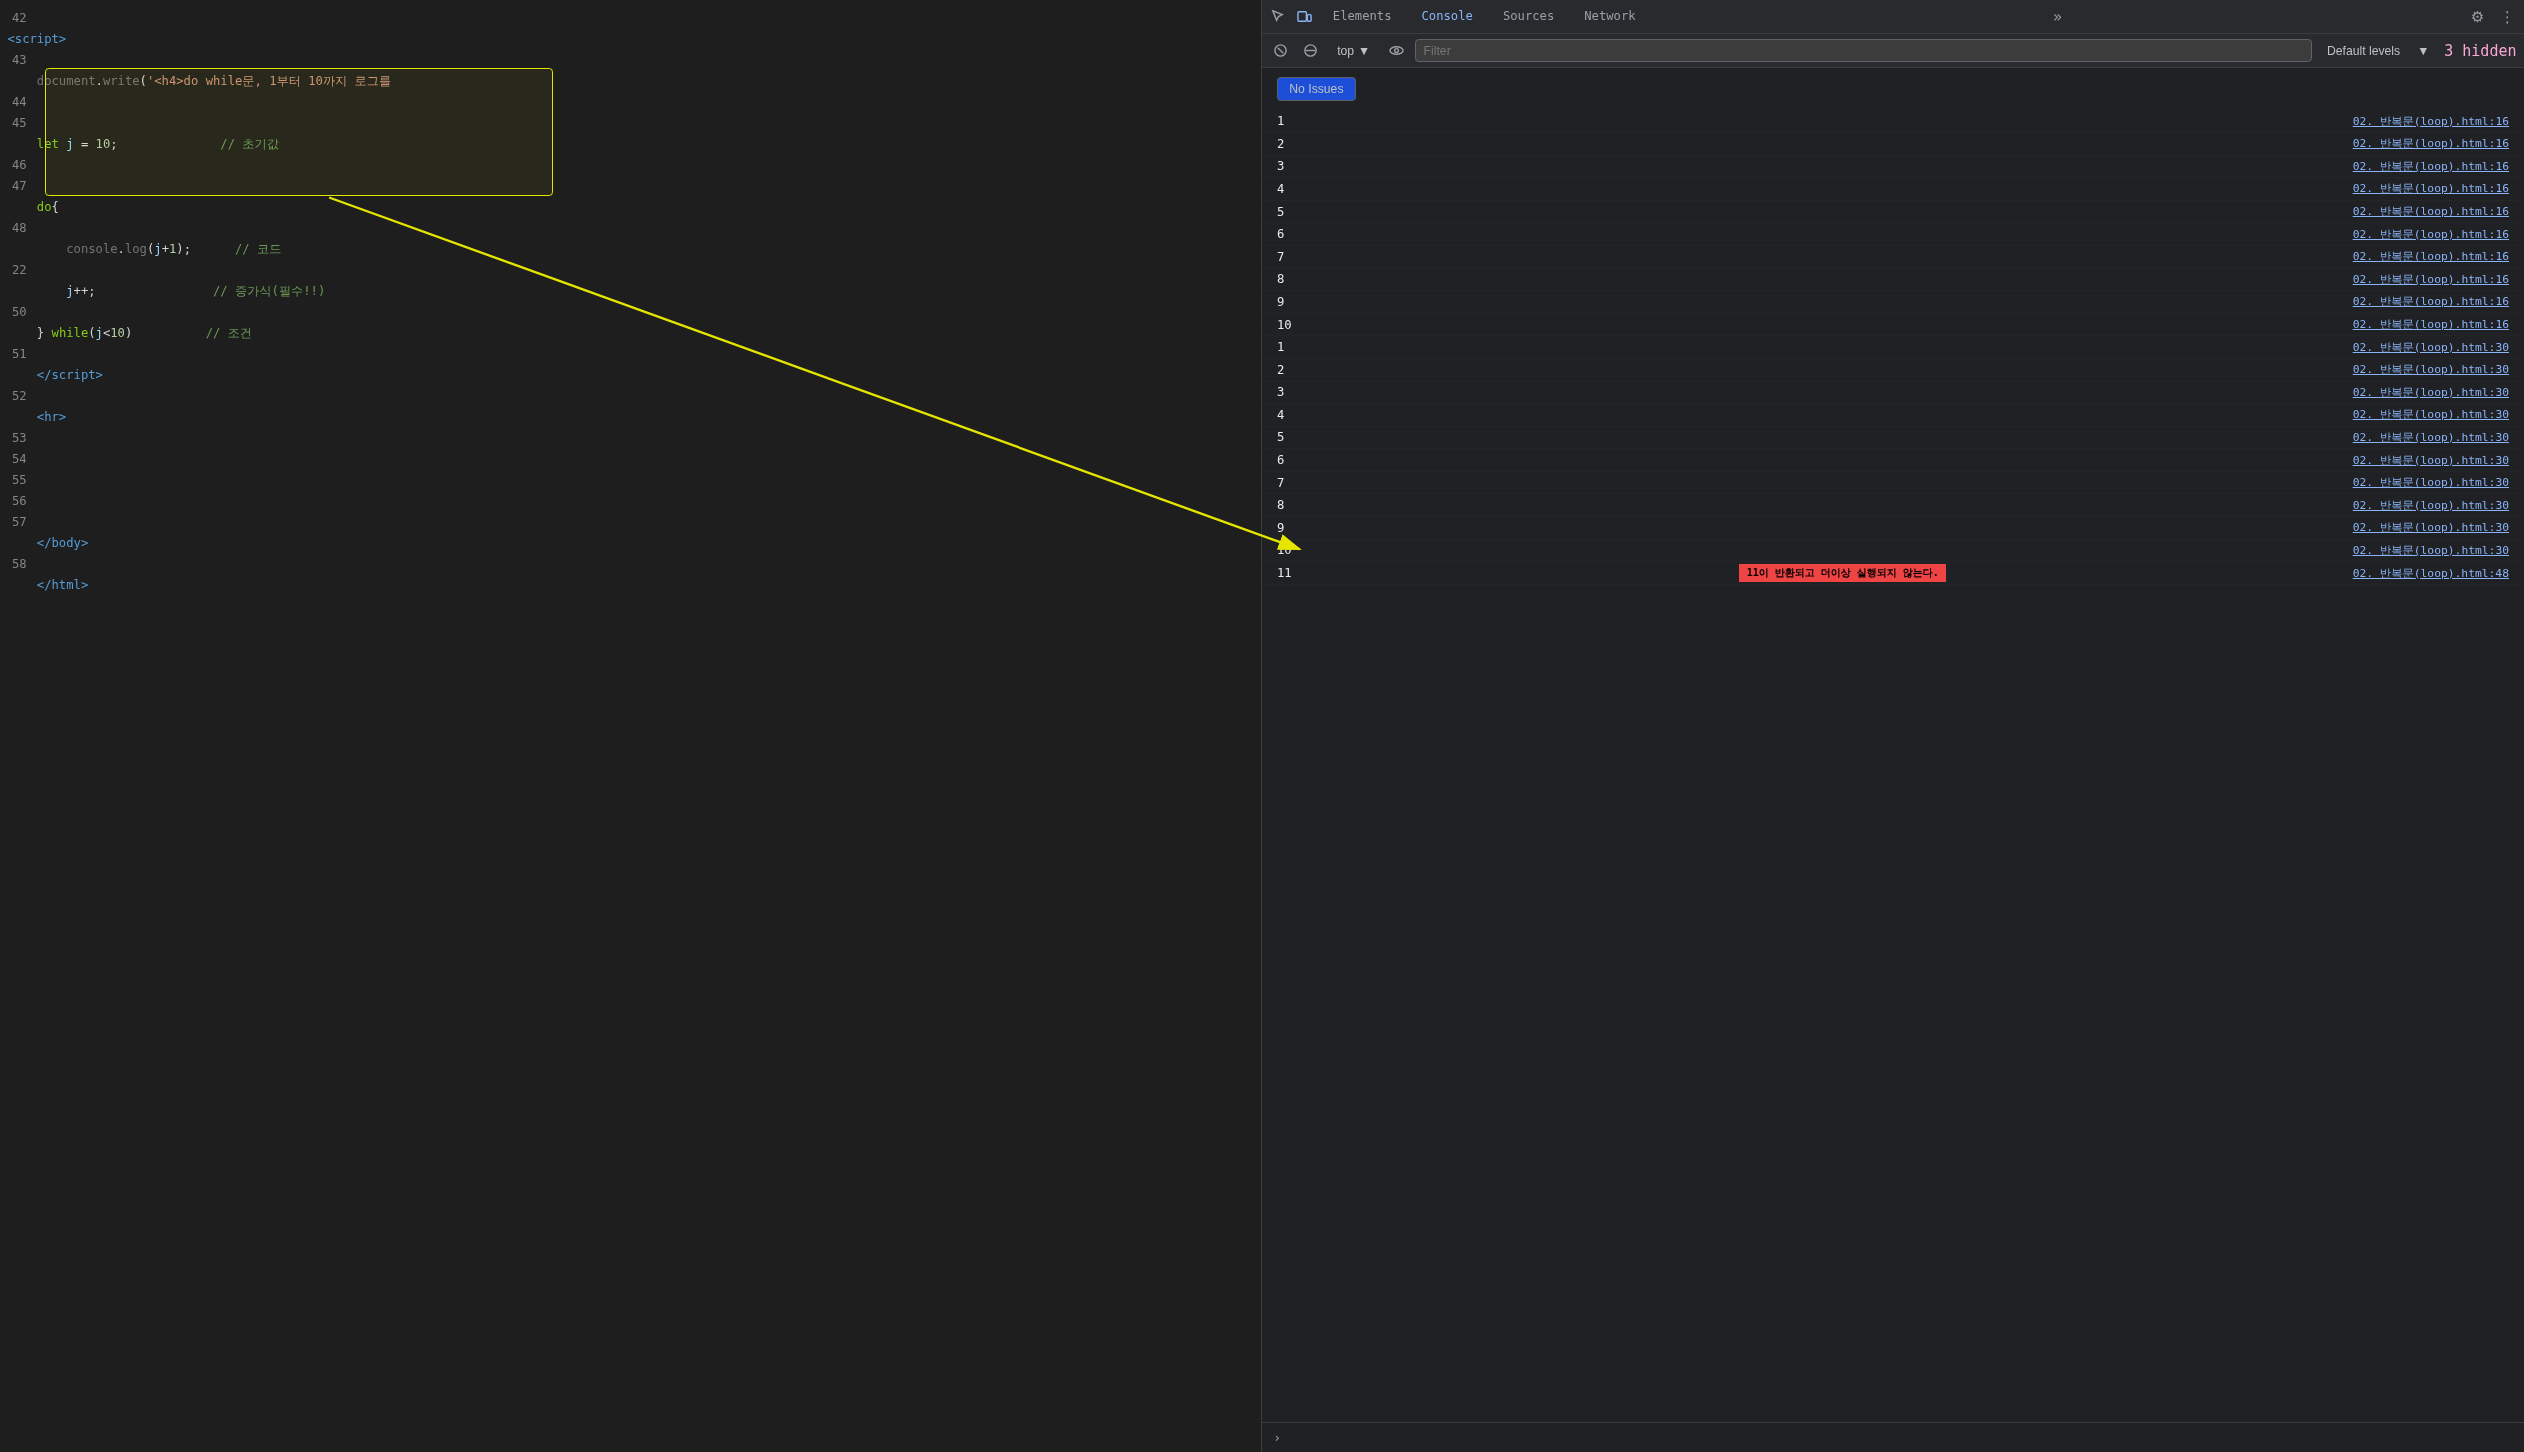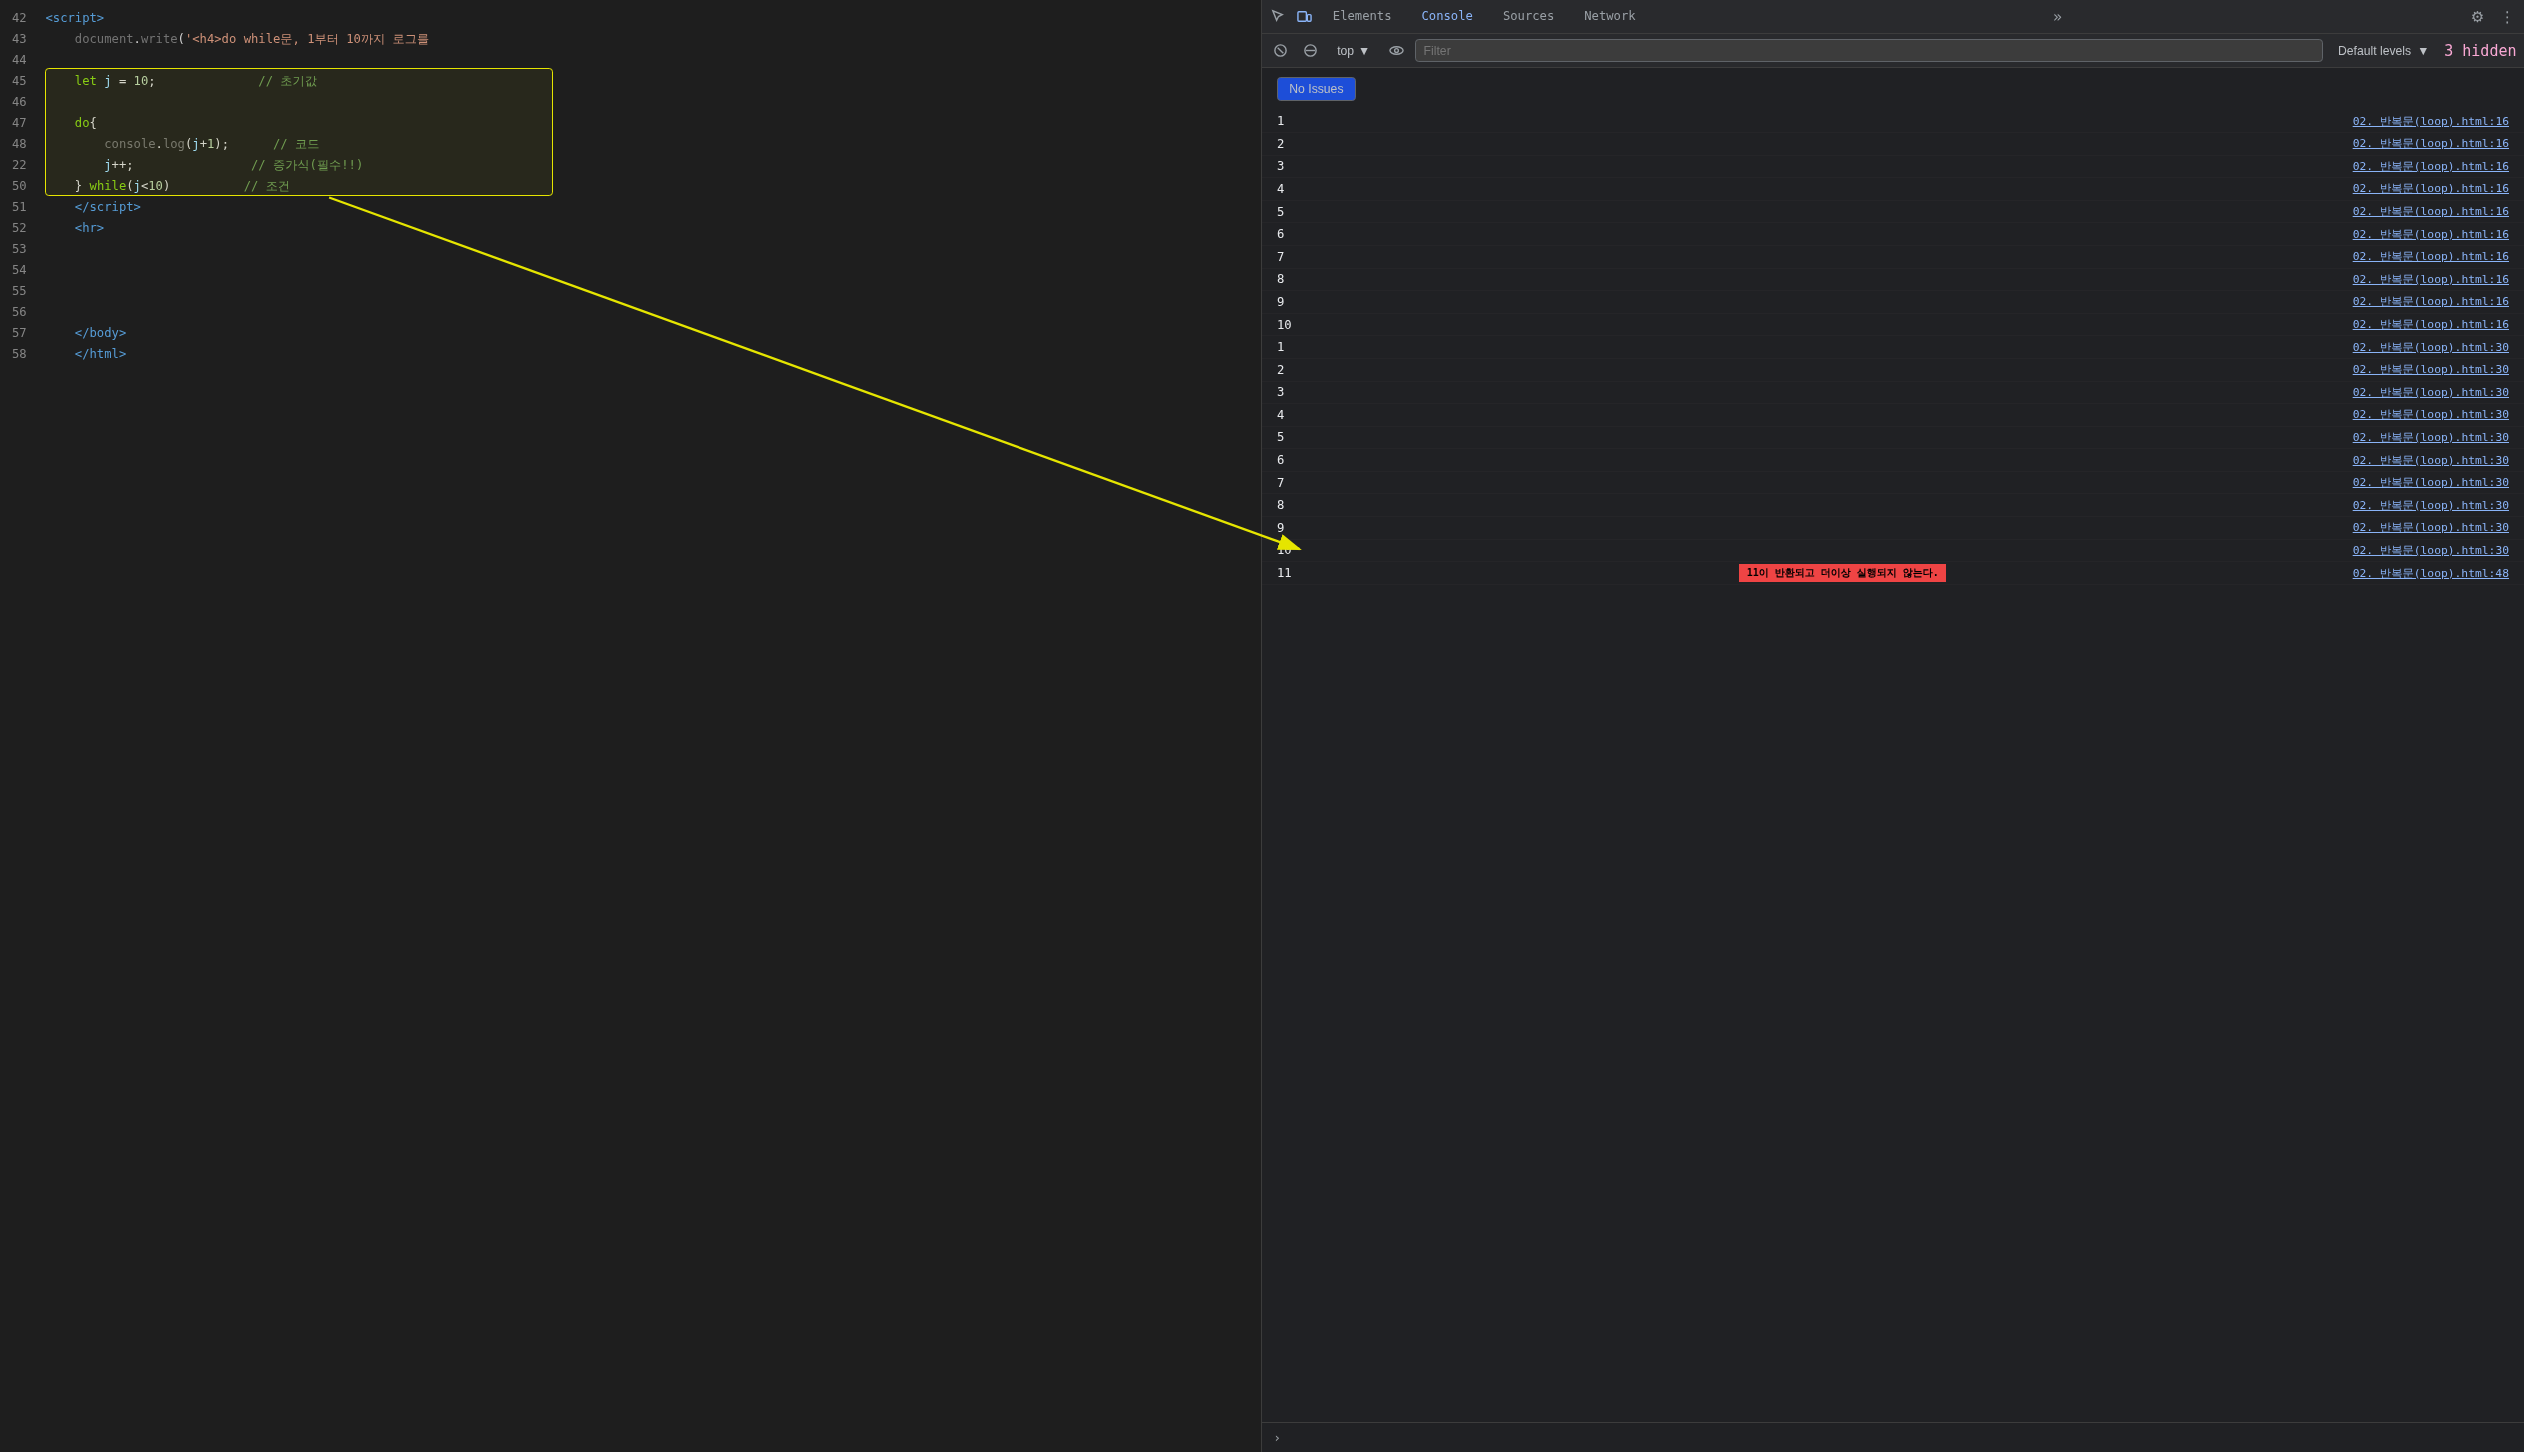--- a/index.html
+++ b/index.html
@@ -24,20 +24,21 @@
 
     .code-lines {
       padding: 7.5px 0;
       position: relative;
     }
 
     .code-line {
       display: flex;
       min-height: 21px;
       line-height: 21px;
+      flex-direction: column;
     }
 
     .line-number {
       width: 38px;
       min-width: 38px;
       text-align: right;
       padding-right: 11.3px;
       color: #858585;
       user-select: none;
       font-size: 12.2px;
@@ -170,21 +171,21 @@
       border-radius: 3.8px;
       padding: 3.8px 7.5px;
       color: #e8eaed;
       font-size: 12.2px;
       outline: none;
     }
 
     .default-levels-btn {
       display: flex;
       align-items: center;
-      gap: 6px;
+      gap: 17px;
       padding: 1.9px 7.5px;
       background: transparent;
       border: none;
       color: #bdc1c6;
       cursor: pointer;
       font-size: 12.2px;
       border-radius: 3.8px;
     }
 
     .hidden-badge {

